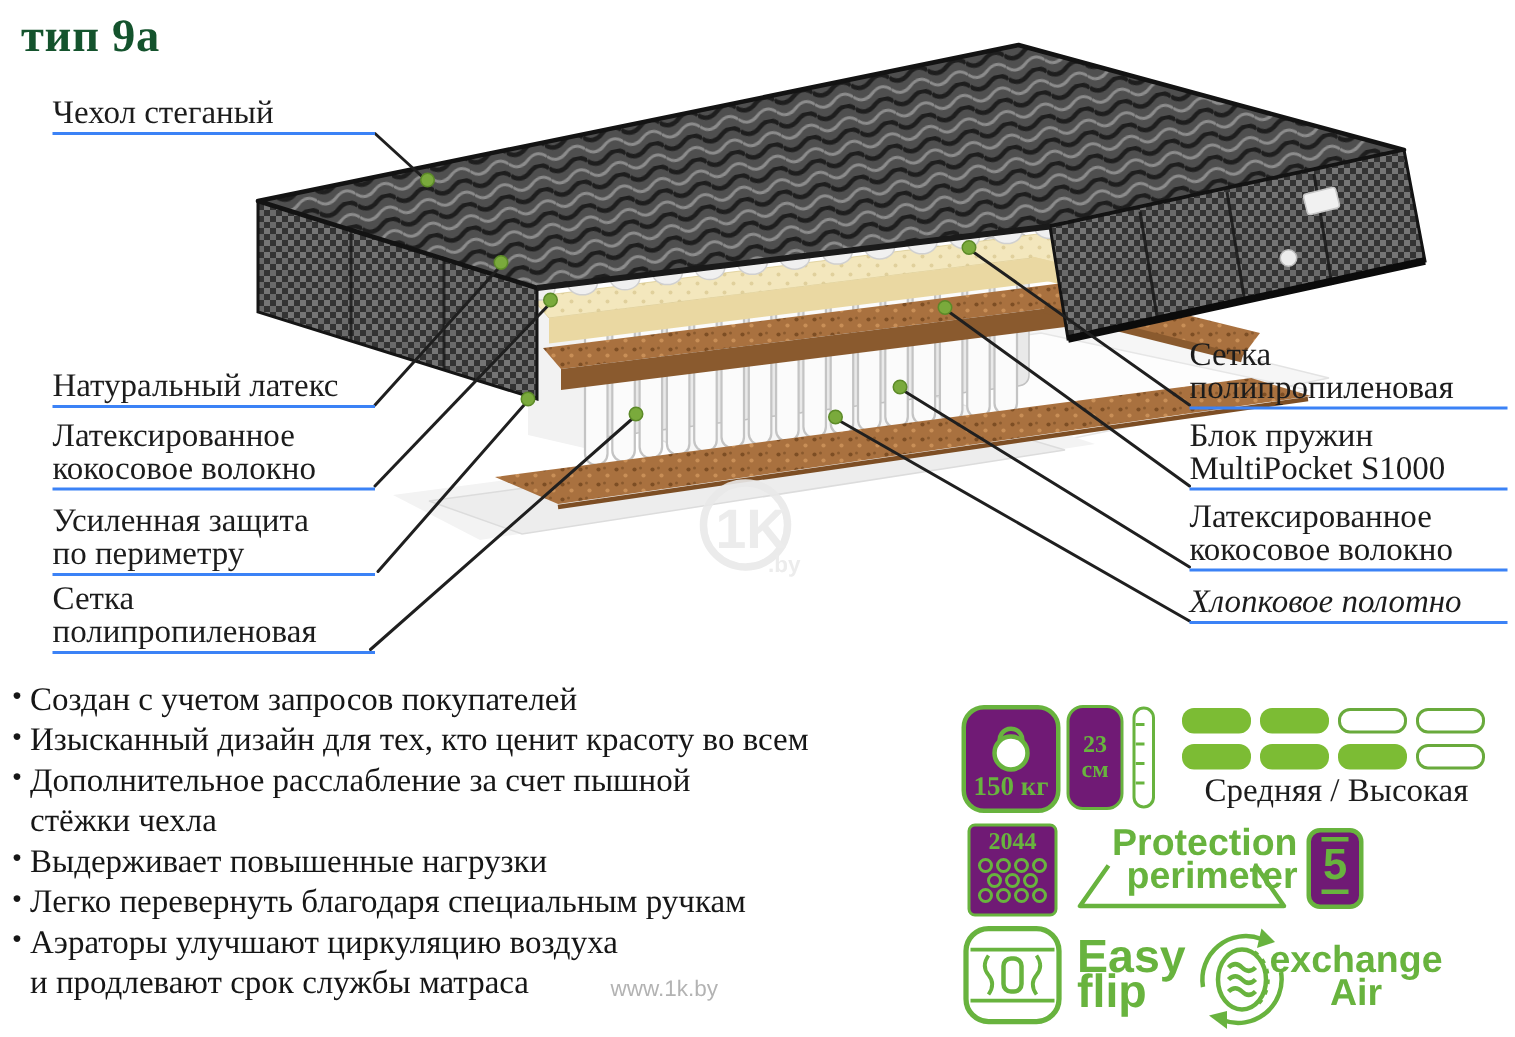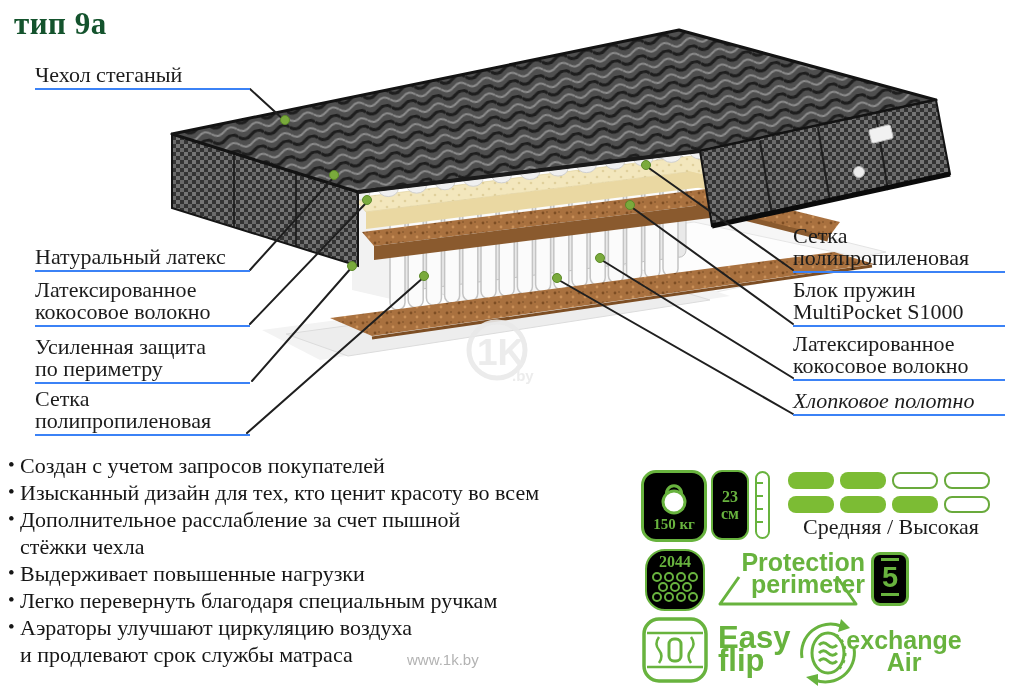--- a/index.html
+++ b/index.html
@@ -25,38 +25,38 @@
   }
   #features li{
     position:relative;padding-left:12px;font-size:22px;line-height:27px;
     white-space:pre-line;color:#161616;
   }
   #features li::before{
     content:"\2022";position:absolute;left:0;top:-1px;font-size:19px;color:#161616;
   }
   
   :root{ --green:#68b33e; --pill:#7cbc34; }
-  .badge{border:3px solid var(--green);border-radius:15px;background:#000000;
+  .badge{border:3px solid var(--green);border-radius:15px;background:#701a75;
     display:flex;flex-direction:column;align-items:center;justify-content:center;}
   .gtext{color:var(--green);font-weight:bold;}
   .serifg{font-family:"Liberation Serif",serif;}
   .sansg{font-family:"Liberation Sans",sans-serif;}
   #weightBadge{left:641px;top:470px;width:60px;height:66px;}
-  #weightBadge .lbl{font-size:15px;line-height:17px;margin-top:1px;}
+  #weightBadge .lbl{font-size:18px;line-height:17px;margin-top:1px;}
   #heightBadge{left:711px;top:470px;width:34px;height:66px;border-width:2.5px;border-radius:11px;}
   #heightBadge .lbl{font-size:16px;line-height:17px;text-align:center;}
   #ruler{left:755px;top:471px;width:11px;height:64px;border:2.5px solid var(--green);border-radius:8px;}
   #pills{left:788px;top:472px;width:212px;}
   .pillrow{height:17px;margin-bottom:7px;}
   .pill{display:inline-block;width:46px;height:17px;border-radius:8px;margin-right:6px;
     box-sizing:border-box;vertical-align:top;}
   .pill.on{background:var(--pill);}
   .pill.off{background:#fff;border:2px solid #69aa3c;}
   #firmLabel{left:786px;top:514px;width:210px;text-align:center;font-size:22px;color:#1c1c1c;}
-  #springsBadge{left:645px;top:549px;width:56px;height:58px;border-width:2.5px;border-radius:20px;justify-content:flex-start;}
+  #springsBadge{left:645px;top:549px;width:56px;height:58px;border-width:2.5px;border-radius:5px;justify-content:flex-start;}
   #springsBadge .lbl{font-size:16px;line-height:18px;margin-top:2px;}
   #protText{left:713px;top:551px;width:152px;text-align:right;font-size:25px;line-height:22px;z-index:2;}
   #protTrap{left:711px;top:574px;}
   #zoneBadge{left:871px;top:552px;width:32px;height:48px;border-radius:9px;justify-content:flex-start;}
   #zoneBadge .bar{width:18px;border-top:3px solid var(--green);margin-top:3px;}
   #zoneBadge .num{font-size:29px;line-height:32px;border-bottom:3px solid var(--green);padding:0 1px;}
   #flipText{left:718px;top:626px;font-size:31px;line-height:23px;}
   #airText{left:829px;top:629px;width:150px;text-align:center;font-size:25px;line-height:22px;}
   #siteWatermark{left:407px;top:651px;font-family:"Liberation Sans",sans-serif;
     font-size:15px;color:#b3b3b3;}

